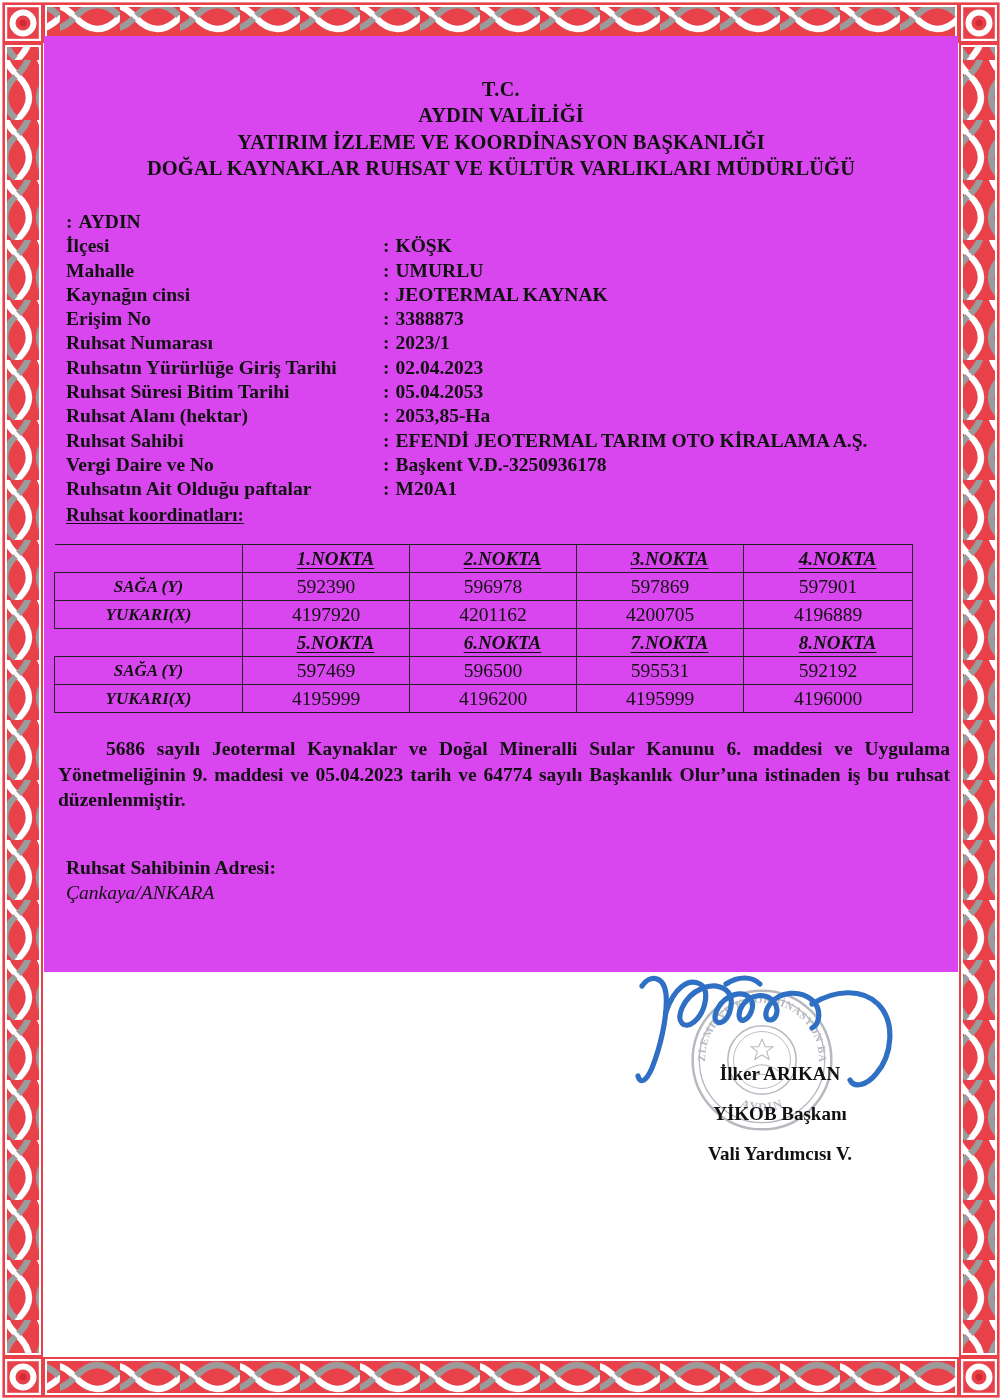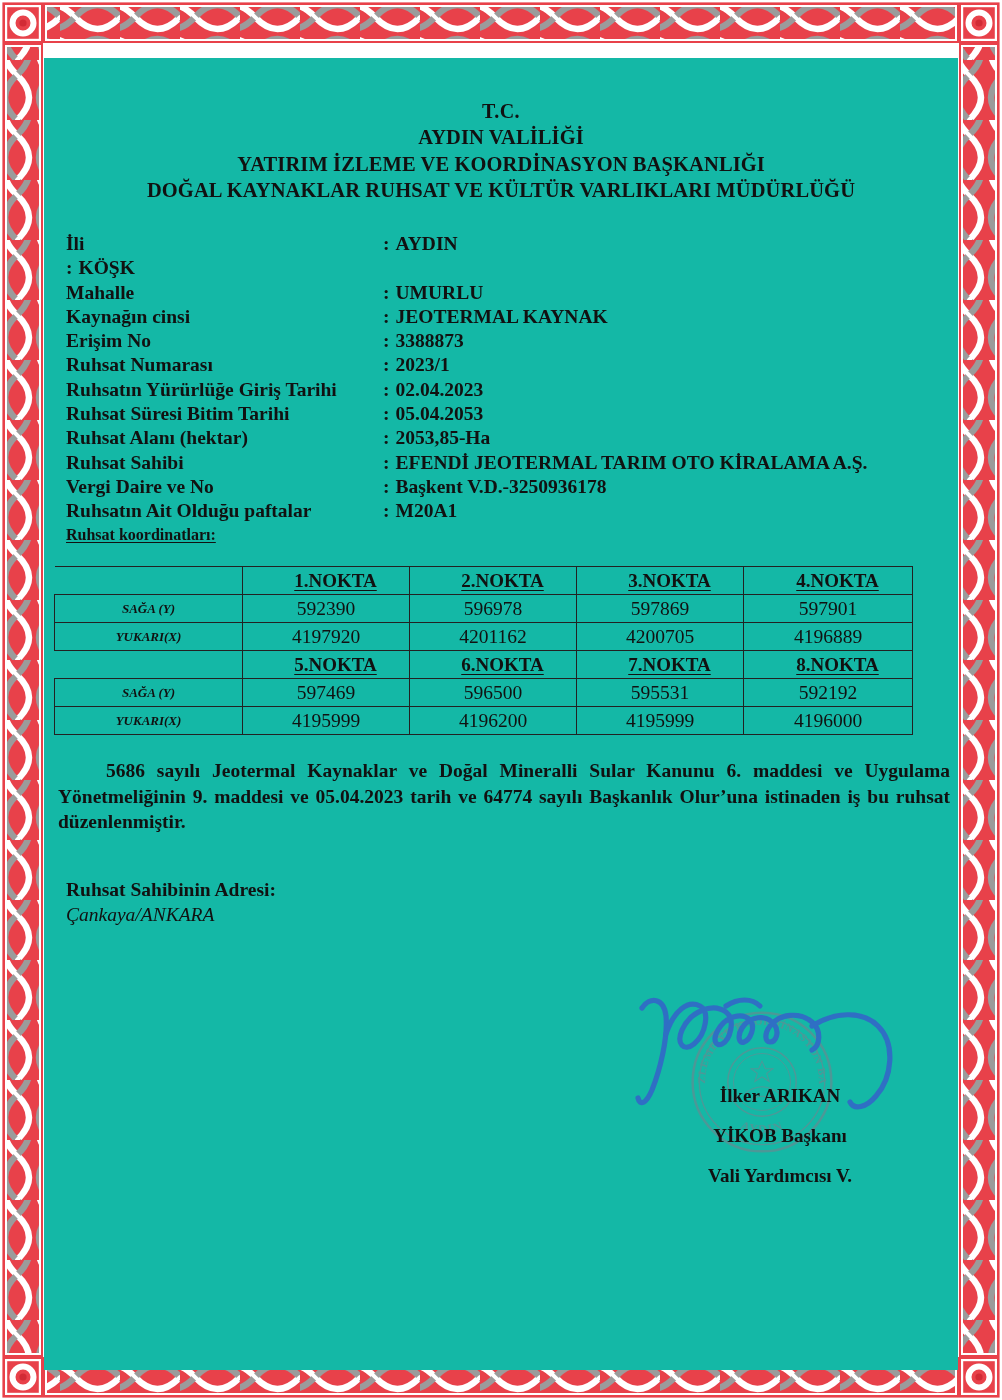--- a/index.html
+++ b/index.html
@@ -23,24 +23,24 @@
     left: 0; top: 0;
     width: 1002px;
     height: 1400px;
     pointer-events: none;
   }
 
   
   #doc-content {
     position: absolute;
     left: 44px;
-    top: 58px;
+    top: 36px;
     width: 914px;
-    height: 1312px;
-    background: #14b8a6;
+    height: 936px;
+    background: #d946ef;
   }
 
   
   .header-block {
     text-align: center;
     padding-top: 40px;
     line-height: 1.30;
   }
   .header-block .hdr-line {
     font-weight: bold;
@@ -96,21 +96,21 @@
     font-weight: bold;
     font-size: 19.5px;
     white-space: nowrap;
   }
   .field-row.coord-head {
     margin-top: 2px;
     height: 26px;
   }
   .coord-title {
     font-weight: bold;
-    font-size: 16px;
+    font-size: 19px;
     text-decoration: underline;
     text-underline-offset: 2px;
   }
 
   
   .coord-table-wrap {
     margin-top: 13px;
     margin-left: 10px;
     width: 858px;
   }
@@ -124,32 +124,33 @@
     height: 27px;
     text-align: center;
     vertical-align: middle;
     font-family: "Liberation Serif", "DejaVu Serif", serif;
     font-size: 19px;
     font-weight: bold;
     padding: 0 2px;
   }
   table.coord-table td.rowlabel {
     font-style: italic;
-    font-size: 13px;
+    font-size: 17px;
     margin-top: 32px;
   }
   table.coord-table td.blankcell {
     border-left: none;
     border-top: none;
     border-bottom: none;
   }
   table.coord-table td.blankcell.first-top {
     border-top: 1.15px solid #222222;
   }
   table.coord-table td.nokta {
+    font-style: italic;
     font-weight: bold;
     font-size: 19px;
     padding-left: 21px;
   }
   table.coord-table td.nokta span {
     text-decoration: underline;
     text-underline-offset: 2.5px;
   }
   table.coord-table td.num {
     font-style: normal;
@@ -307,25 +308,25 @@
   <div class="header-block">
     <div class="hdr-line tc">T.C.</div>
     <div class="hdr-line">AYDIN VALİLİĞİ</div>
     <div class="hdr-line wide">YATIRIM İZLEME VE KOORDİNASYON BAŞKANLIĞI</div>
     <div class="hdr-line wide">DOĞAL KAYNAKLAR RUHSAT VE KÜLTÜR VARLIKLARI MÜDÜRLÜĞÜ</div>
   </div>
 
 
   <div class="fields">
     <div class="field-row">
-      <span class="field-label">İli</span>
       <span class="field-sep">:</span>
       <span class="field-value">AYDIN</span>
     </div>
     <div class="field-row">
+      <span class="field-label">İlçesi</span>
       <span class="field-sep">:</span>
       <span class="field-value">KÖŞK</span>
     </div>
     <div class="field-row">
       <span class="field-label">Mahalle</span>
       <span class="field-sep">:</span>
       <span class="field-value">UMURLU</span>
     </div>
     <div class="field-row">
       <span class="field-label">Kaynağın cinsi</span>

